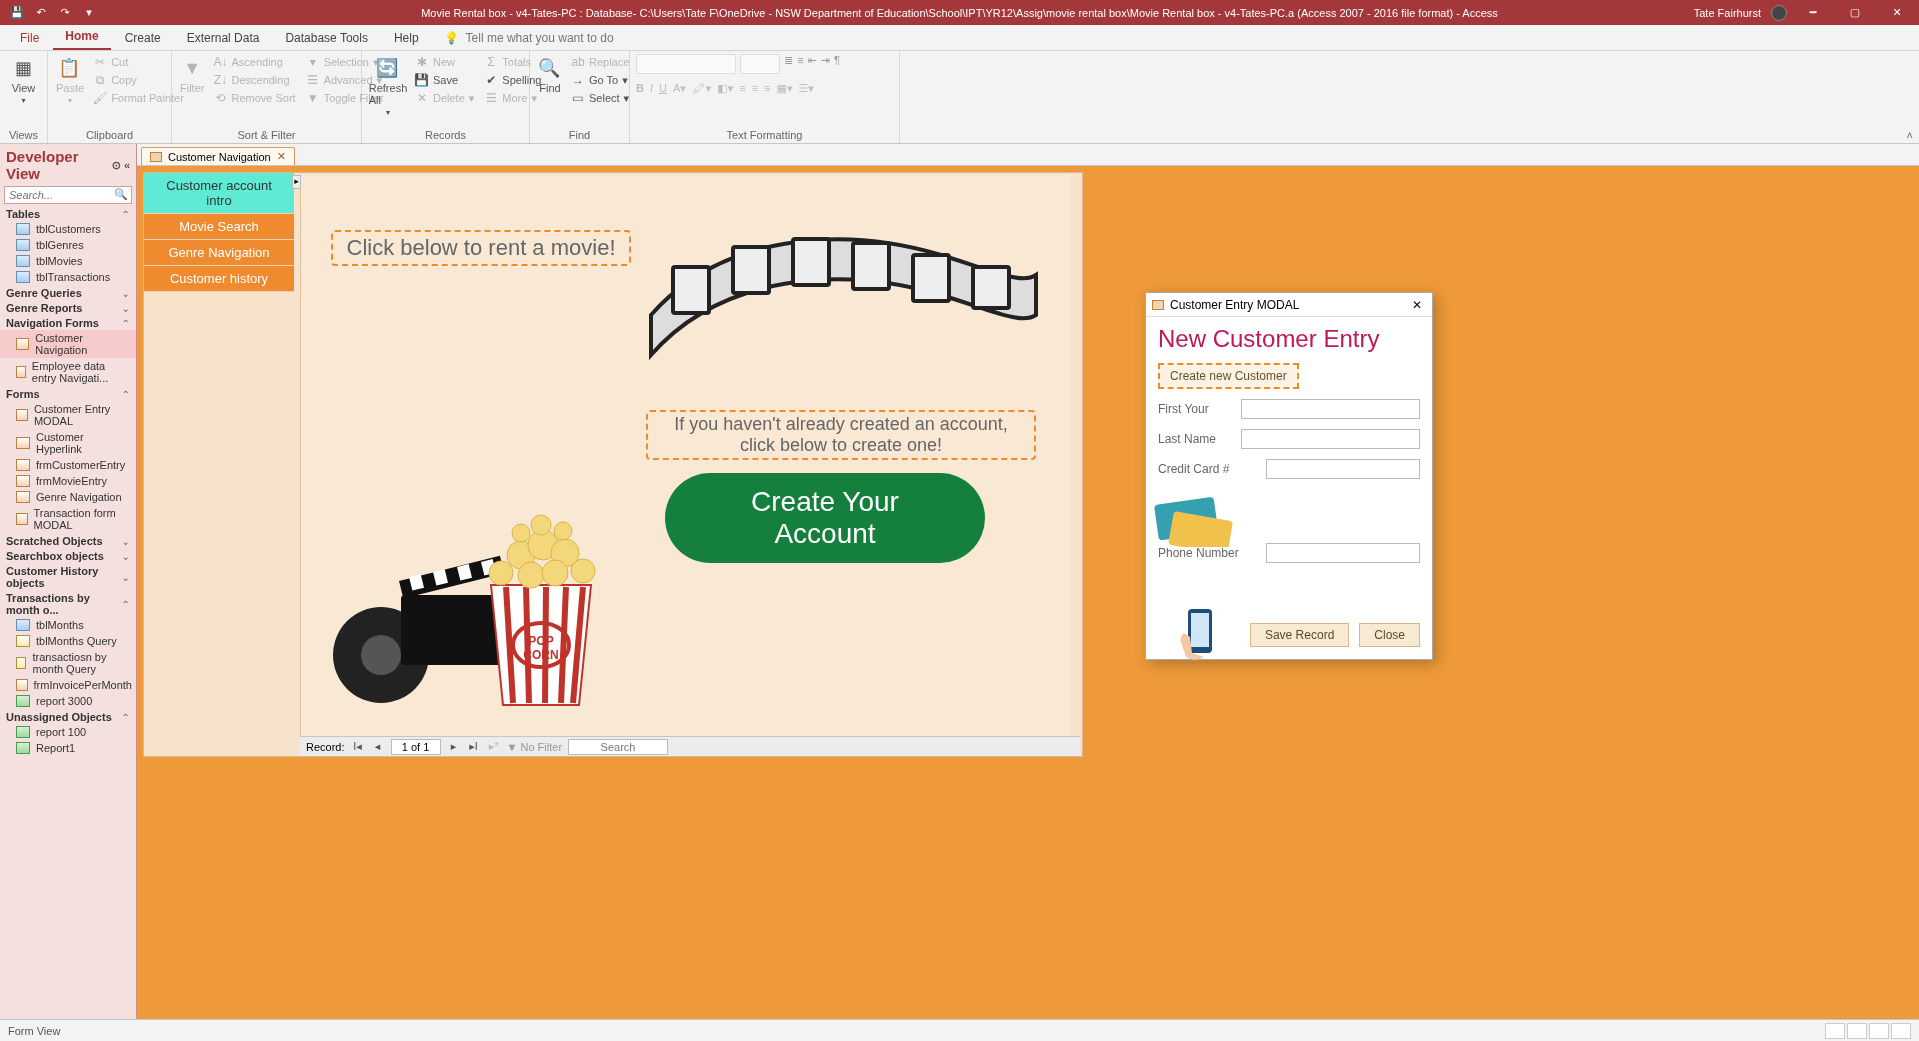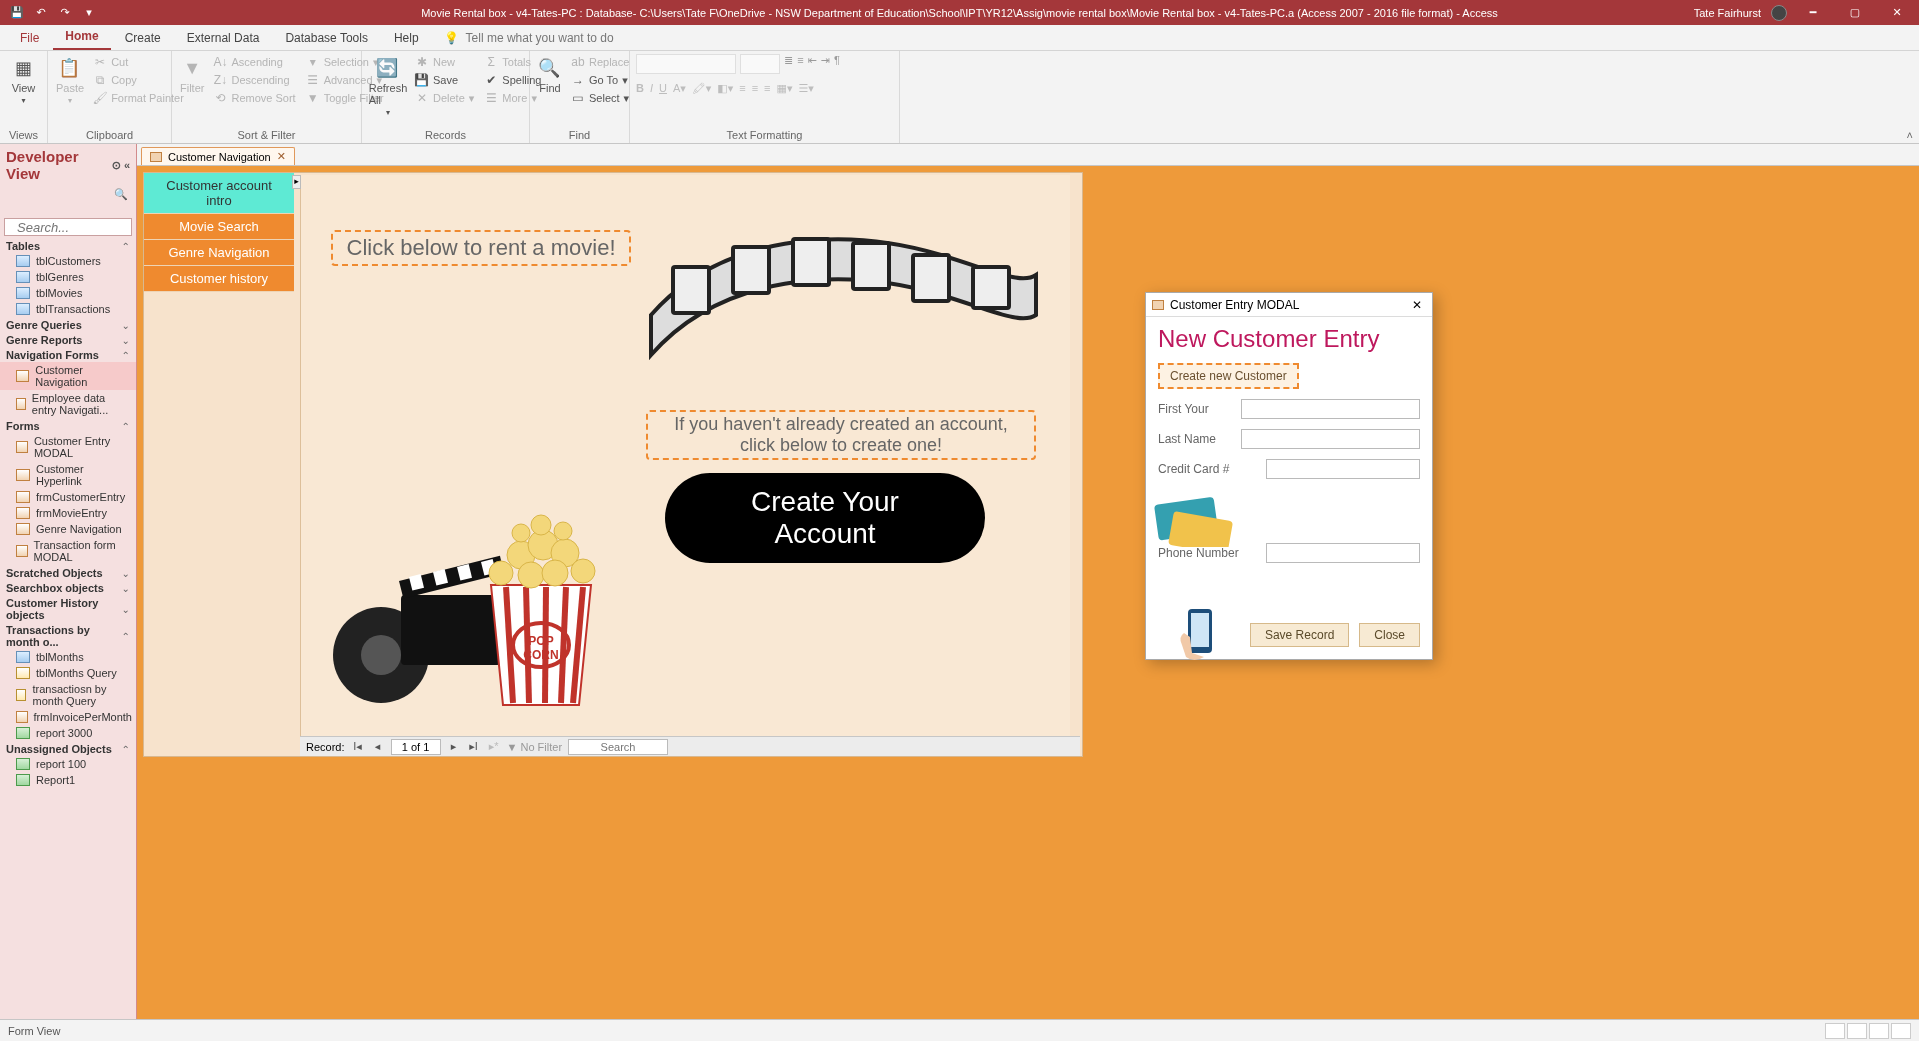--- a/index.html
+++ b/index.html
@@ -28,21 +28,21 @@
 .smallbtn .ic { width: 14px; height: 14px; display: inline-flex; align-items: center; justify-content: center; font-size: 12px;}
 .fontbox { width: 100px; height: 20px; border: 1px solid #ccc; background: #fff; }
 .sizebox { width: 40px; height: 20px; border: 1px solid #ccc; background: #fff; }
 .txtbtns { display: flex; gap: 6px; margin-top: 4px; color: #888;}
 .ribbon .collapse { position: absolute; right: 6px; bottom: 2px; font-size: 11px; color: #666; cursor: pointer;}
 .workspace { display: flex; height: calc(1041px - 25px - 26px - 93px - 22px); }
 .navpane { width: 137px; background: #f5e0e0; border-right: 1px solid #d28b8c; display: flex; flex-direction: column; font-size: 11px; }
 .navpane .hdr { display: flex; align-items: center; justify-content: space-between; padding: 4px 6px; color: #A4373A; font-weight: 600; font-size: 15px;}
 .navpane .hdr .ctrls { display: flex; gap: 3px; font-size: 11px; color: #555;}
 .navpane .search { margin: 0 4px 2px 4px; position: relative;}
-.navpane .search input { width: 100%; height: 18px; border: 1px solid #c9a0a0; font-size: 13px; font-style: italic; padding: 0 16px 0 12px; color: #888; margin-top: 32px;}
+.navpane .search input { width: 100%; height: 18px; border: 1px solid #c9a0a0; font-size: 11px; font-style: italic; padding: 0 16px 0 4px; color: #888;}
 .navpane .search .mag { position: absolute; right: 4px; top: 2px; font-size: 11px; color: #888;}
 .navgroup { padding: 2px 6px 1px 6px; font-weight: 600; color: #333; display: flex; justify-content: space-between; align-items: center; cursor: pointer;}
 .navgroup .chev { font-size: 10px; color: #666; font-weight: 400;}
 .navitem { display: flex; align-items: center; gap: 6px; padding: 2px 4px 2px 16px; cursor: pointer; color: #333;}
 .navitem.selected { background: #f6caca; }
 .navitem .oi { width: 14px; height: 12px; display: inline-block; border: 1px solid #888; background: linear-gradient(#fff,#e0e0e0); }
 .navitem .oi.table { background: linear-gradient(#dceeff,#a7cdf0); border-color:#6690b8;}
 .navitem .oi.form { background: linear-gradient(#fff,#f1d3b2); border-color:#c08040;}
 .navitem .oi.query { background: linear-gradient(#fff,#ffe9b0); border-color:#b89030;}
 .navitem .oi.report { background: linear-gradient(#d7f0d7,#a0d8a0); border-color:#4c9a4c;}
@@ -56,21 +56,21 @@
 .form-body-wrap { flex:1; background: #ee9a3a; padding: 6px 380px 6px 6px; position: relative;}
 .form-body { width: 940px; height: 585px; background: #f7e3cc; position: relative; border: 1px solid #d8b890;}
 .subnav { position: absolute; left: 0; top: 0; width: 150px; }
 .subnav .sitem { padding: 5px 8px; font-size: 13px; text-align: center; cursor: pointer; background: #f7e3cc; color: #5a4028; border-bottom: 1px solid #eed4b4;}
 .subnav .sitem.on { background: #ef8a2f; color: #fff; }
 .subnav .sitem.first { background: #5eead4; color: #333;}
 .fcanvas { position: absolute; left: 156px; top: 2px; width: 770px; height: 568px; background: #f9e8d4; border-left: 1px solid #ddbf9a;}
 .marker { position: absolute; left: -9px; top: 0; width: 9px; height: 14px; background: #eee; border: 1px solid #bbb; font-size: 9px; text-align: center;}
 .dashed-label { position: absolute; border: 2px dashed #ef8a2f; border-radius: 4px; font-size: 22px; color: #666; display: flex; align-items: center; justify-content: center; text-align: center; padding: 4px 12px;}
 .big-btn-orange { position: absolute; background: #ef8a2f; color: #fff; border-radius: 48px; display: flex; flex-direction: column; align-items: center; justify-content: center; font-size: 32px; cursor: pointer; line-height: 1.1;}
-.big-btn-teal { position: absolute; background: #000000; color: #fff; border-radius: 48px; display: flex; flex-direction: column; align-items: center; justify-content: center; font-size: 28px; cursor: pointer; line-height: 1.15;}
+.big-btn-teal { position: absolute; background: #15803d; color: #fff; border-radius: 48px; display: flex; flex-direction: column; align-items: center; justify-content: center; font-size: 28px; cursor: pointer; line-height: 1.15;}
 .recordbar { position: absolute; left: 156px; bottom: 0; width: 780px; height: 20px; background: #ececec; border-top: 1px solid #c6c6c6; display: flex; align-items: center; font-size: 11px; gap: 6px; padding: 0 6px;}
 .recordbar .rn { width: 14px; text-align: center; cursor: pointer; color: #555;}
 .recordbar input { width: 50px; height: 16px; border: 1px solid #bbb; text-align: center; font-size: 11px;}
 .recordbar .nf { color: #999; }
 .recordbar .searchbox { border: 1px solid #bbb; height: 16px; width: 100px; font-size: 11px; padding: 0 4px; color: #777;}
 .statusbar { height: 22px; background: #f3f3f3; border-top: 1px solid #c6c6c6; display: flex; align-items: center; font-size: 11px; padding: 0 8px; color: #555;}
 .statusbar .right { margin-left: auto; display: flex; gap: 2px;}
 .statusbar .vbtn { width: 20px; height: 16px; border: 1px solid #ccc; background: #fff; cursor: pointer;}
 .modal { position: fixed; left: 1145px; top: 292px; width: 288px; height: 368px; background: #fff; border: 1px solid #a9a9a9; box-shadow: 4px 4px 14px rgba(0,0,0,.25); display: flex; flex-direction: column; font-size: 12px;}
 .modal .mtitle { height: 24px; background: #fff; border-bottom: 1px solid #dcdcdc; display: flex; align-items: center; padding: 0 6px; gap: 6px;}

